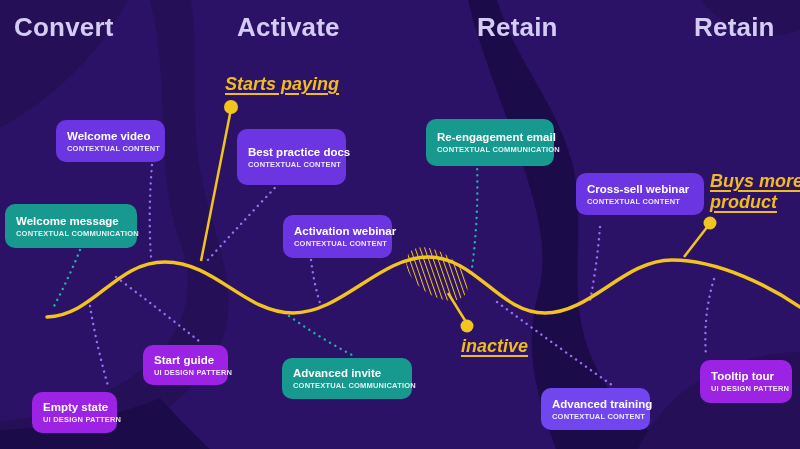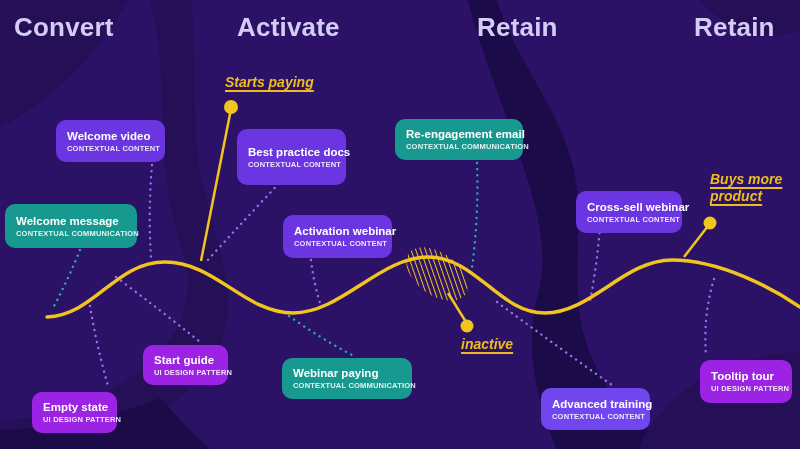--- a/index.html
+++ b/index.html
@@ -17,21 +17,21 @@
     padding:5px 9px 5px 11px;color:#fff;display:flex;flex-direction:column;
     justify-content:center;z-index:3;
   }
   .card .t{font-size:11.5px;font-weight:bold;white-space:nowrap;margin-bottom:2px;}
   .card .s{font-size:7.5px;font-weight:bold;letter-spacing:.2px;opacity:.88;white-space:nowrap;}
   .card--purple{background:#6C35E2;}
   .card--purple-light{background:#7146EF;}
   .card--bright{background:#9C22E4;}
   .card--teal{background:#17998F;}
   .milestone{
-    position:absolute;color:#EFBC1E;font-size:14px;font-weight:bold;
+    position:absolute;color:#EFBC1E;font-size:18px;font-weight:bold;
     font-style:italic;line-height:1.18;z-index:4;white-space:nowrap;
   }
   .milestone span{
     display:block;text-decoration:underline;
     text-decoration-thickness:2px;text-underline-offset:3px;
   }
   .milestone span:empty{display:none;}
 </style>
 </head>
 <body>
@@ -122,32 +122,32 @@
   </div>
   <div class="card card--bright" style="left:143px;top:345px;width:85px;height:40px">
     <div class="t">Start guide</div>
     <div class="s">UI DESIGN PATTERN</div>
   </div>
   <div class="card card--bright" style="left:32px;top:392px;width:85px;height:41px">
     <div class="t">Empty state</div>
     <div class="s">UI DESIGN PATTERN</div>
   </div>
   <div class="card card--teal" style="left:282px;top:358px;width:130px;height:41px">
-    <div class="t">Webinar paying</div>
+    <div class="t">Advanced invite</div>
     <div class="s">CONTEXTUAL COMMUNICATION</div>
   </div>
-  <div class="card card--teal" style="left:395px;top:119px;width:128px;height:41px">
+  <div class="card card--teal" style="left:426px;top:119px;width:128px;height:47px">
     <div class="t">Re-engagement email</div>
     <div class="s">CONTEXTUAL COMMUNICATION</div>
   </div>
   <div class="card card--purple-light" style="left:541px;top:388px;width:109px;height:42px">
     <div class="t">Advanced training</div>
     <div class="s">CONTEXTUAL CONTENT</div>
   </div>
-  <div class="card card--purple" style="left:576px;top:191px;width:106px;height:42px">
+  <div class="card card--purple" style="left:576px;top:173px;width:128px;height:42px">
     <div class="t">Cross-sell webinar</div>
     <div class="s">CONTEXTUAL CONTENT</div>
   </div>
   <div class="card card--bright" style="left:700px;top:360px;width:92px;height:43px">
     <div class="t">Tooltip tour</div>
     <div class="s">UI DESIGN PATTERN</div>
   </div>
 
 </div>
 

